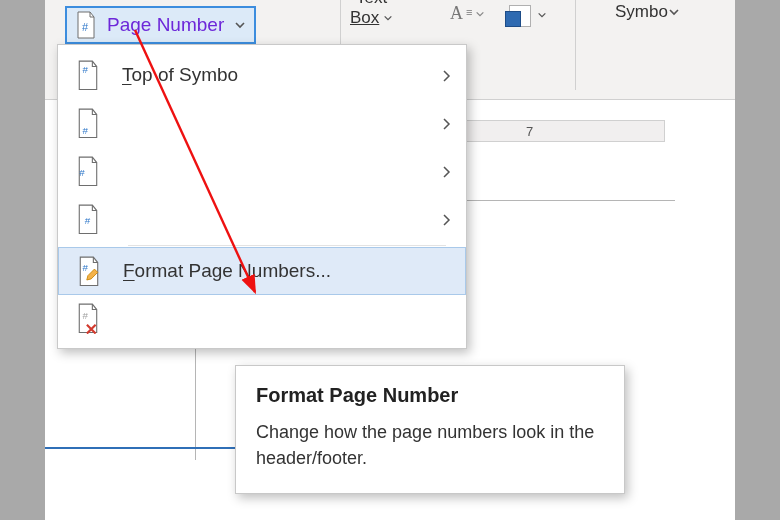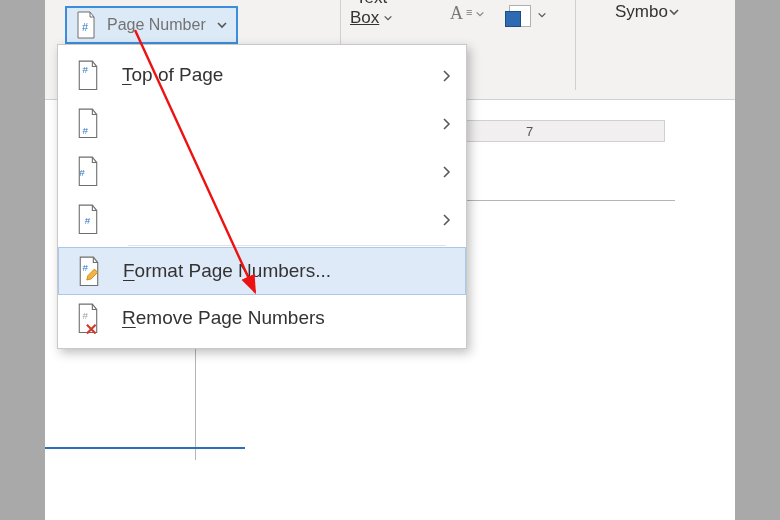--- a/index.html
+++ b/index.html
@@ -3,21 +3,21 @@
 <meta charset="utf-8">
 <style>
   * { box-sizing: border-box; margin: 0; padding: 0; font-family: "Segoe UI", Arial, sans-serif; }
   body { width: 780px; height: 520px; background: #a9a9a9; overflow: hidden; position: relative; }
   .stage { position: absolute; left: 45px; top: 0; width: 690px; height: 520px; background: #fff; }
 
   
   .ribbon { position: absolute; left: 0; top: 0; right: 0; height: 100px; background: #f3f2f1; border-bottom: 1px solid #d0d0d0; }
   .pn-btn { position: absolute; left: 20px; top: 6px; height: 38px; display: flex; align-items: center; gap: 10px; padding: 2px 8px; border: 2px solid #3c8dde; background: #dceaf8; cursor: default; }
   .pn-btn .ico-page { width: 22px; height: 28px; }
-  .pn-btn .lbl { font-size: 16px; color: #737373; }
+  .pn-btn .lbl { font-size: 19px; color: #6d28d9; }
   .pn-btn .chev { width: 12px; height: 12px; }
 
   .textbox-group { position: absolute; left: 305px; top: -12px; display: flex; align-items: flex-start; gap: 6px; }
   .textbox-col { display: flex; flex-direction: column; align-items: center; }
   .textbox-col .lbl-top { font-size: 17px; color: #333; }
   .textbox-col .lbl-bot { font-size: 17px; color: #333; display:flex; align-items:center; gap:4px;text-decoration:underline;}
   .textbox-col .lbl-bot .chev { width:10px; height:10px; }
 
   .group-sep { position:absolute; left: 295px; top: -5px; width:1px; height:95px; background:#d0d0d0; }
   .group-sep2 { position:absolute; left: 530px; top: -5px; width:1px; height:95px; background:#d0d0d0; }
@@ -151,21 +151,21 @@
   <div class="menu">
 
     <div class="row">
       <span class="mico">
         <svg viewBox="0 0 22 28">
             <path d="M3 1h12l4 5v21H3z" fill="#fff" stroke="#6e6e6e"></path>
             <path d="M15 1v5h4" fill="none" stroke="#6e6e6e"></path>
             <text x="6" y="12" font-size="9" fill="#2e77c9">#</text>
           </svg>
       </span>
-      <span class="mlbl"><span class="uline">T</span><span>op of Page</span></span>
+      <span class="mlbl"><span class="uline">T</span><span>op of Symbo</span></span>
       <span class="chevr">
           <svg viewBox="0 0 10 14">
             <path d="M2 2l5 5-5 5" fill="none" stroke="#555" stroke-width="1.5"></path>
           </svg>
         </span>
     </div>
 
     <div class="row">
       <span class="mico">
         <svg viewBox="0 0 22 28">
@@ -227,25 +227,28 @@
 
     <div class="row">
       <span class="mico">
         <svg viewBox="0 0 22 28">
             <path d="M3 1h12l4 5v21H3z" fill="#fff" stroke="#6e6e6e"></path>
             <path d="M15 1v5h4" fill="none" stroke="#6e6e6e"></path>
             <text x="6" y="15" font-size="9" fill="#a0a0a0">#</text>
             <path d="M10 20l8 8M18 20l-8 8" stroke="#d23a2e" stroke-width="2"></path>
           </svg>
       </span>
-      <span class="mlbl"><span class="uline">R</span><span>emove Page Numbers</span></span>
-    </div>
-
-  </div>
-
+    </div>
+
+  </div>
+
+  <div class="tooltip">
+    <div class="tt-title">Format Page Number</div>
+    <div class="tt-body">Change how the page numbers look in the header/footer.</div>
+  </div>
 
   <svg class="arrow" width="170" height="300">
     <defs>
       <marker id="ah" markerWidth="10" markerHeight="10" refX="7" refY="3" orient="auto">
         <path d="M0 0l8 3-8 3z" fill="#e11"></path>
       </marker>
     </defs>
     <line x1="10" y1="6" x2="130" y2="268" stroke="#e11" stroke-width="2.4" marker-end="url(#ah)"></line>
   </svg>
 

